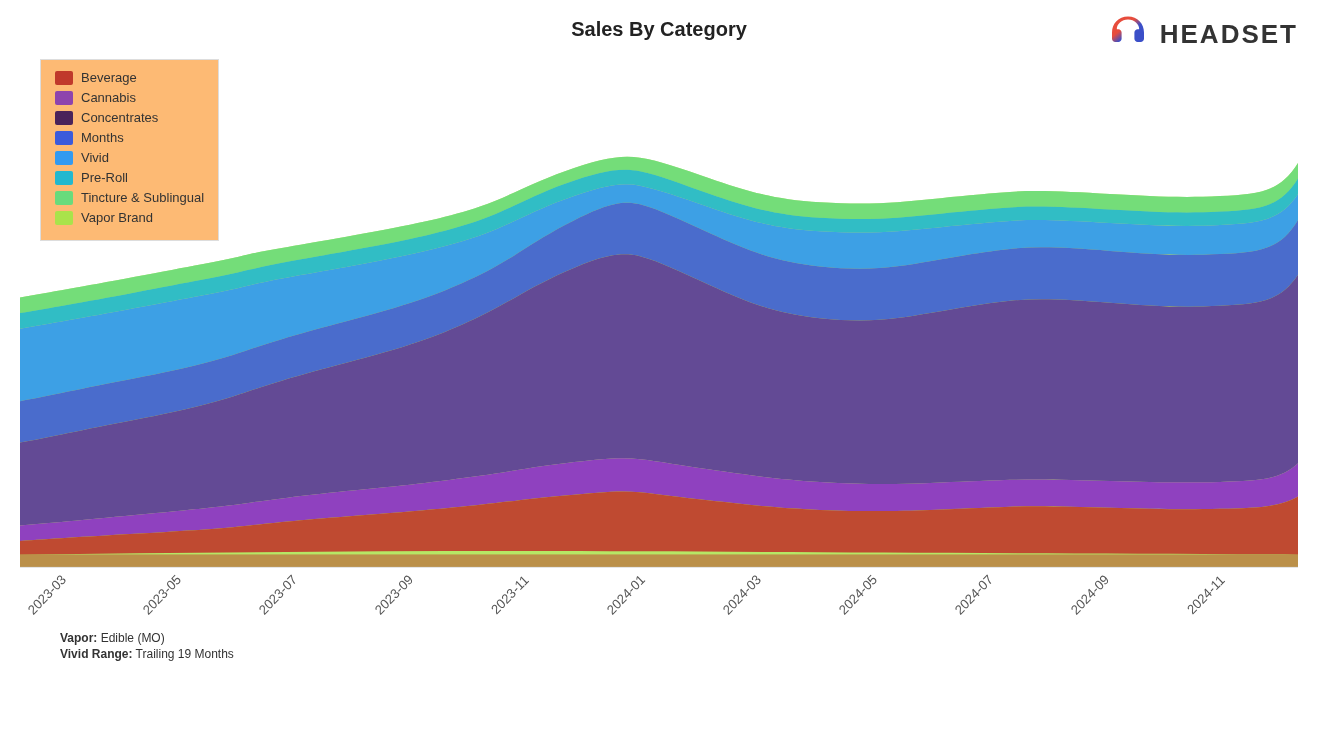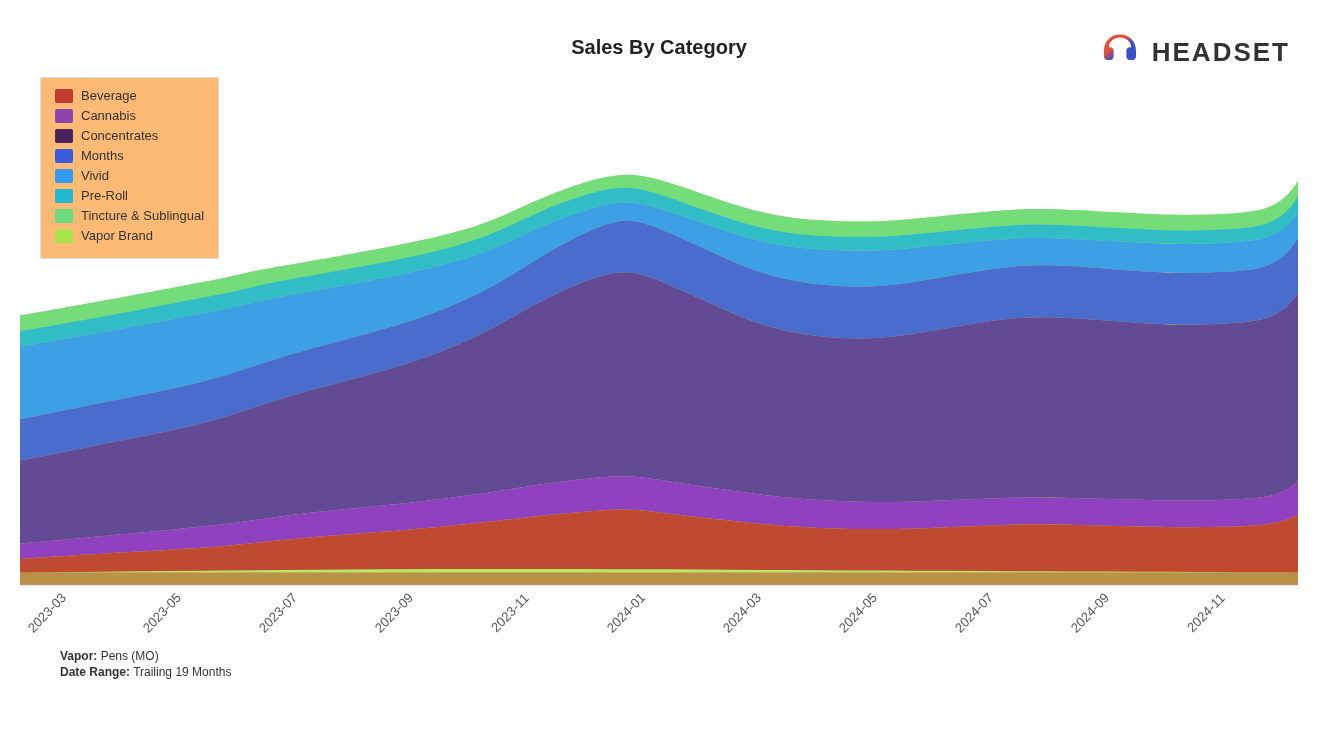--- a/index.html
+++ b/index.html
@@ -16,31 +16,30 @@
       position: relative;
       background: #fff;
     }
     
     .header {
       display: flex;
       justify-content: center;
       align-items: center;
       padding: 18px 20px 8px 20px;
       position: relative;
-      margin-top: 18px;
     }
     .chart-title {
       font-size: 20px;
       font-weight: bold;
       color: #222;
       text-align: center;
     }
     .logo {
       position: absolute;
-      right: 28px;
+      right: 20px;
       top: 10px;
       display: flex;
       align-items: center;
       gap: 8px;
       text-align: center;
     }
     .logo-icon {
       width: 48px;
       height: 48px;
     }
@@ -421,20 +420,20 @@
         <text x="957" y="530" transform="rotate(-45,957,530)">2024-07</text>
         <text x="1073" y="530" transform="rotate(-45,1073,530)">2024-09</text>
         <text x="1189" y="530" transform="rotate(-45,1189,530)">2024-11</text>
       </g>
     </svg>
   </div>
 
   <div class="footer">
     <div class="footer-line">
       <span class="footer-label">Vapor:</span>
-      <span>Pens (MO)</span>
+      <span>Edible (MO)</span>
     </div>
     <div class="footer-line">
-      <span class="footer-label">Date Range:</span>
+      <span class="footer-label">Vivid Range:</span>
       <span>Trailing 19 Months</span>
     </div>
   </div>
 </div>
 
 </body></html>

